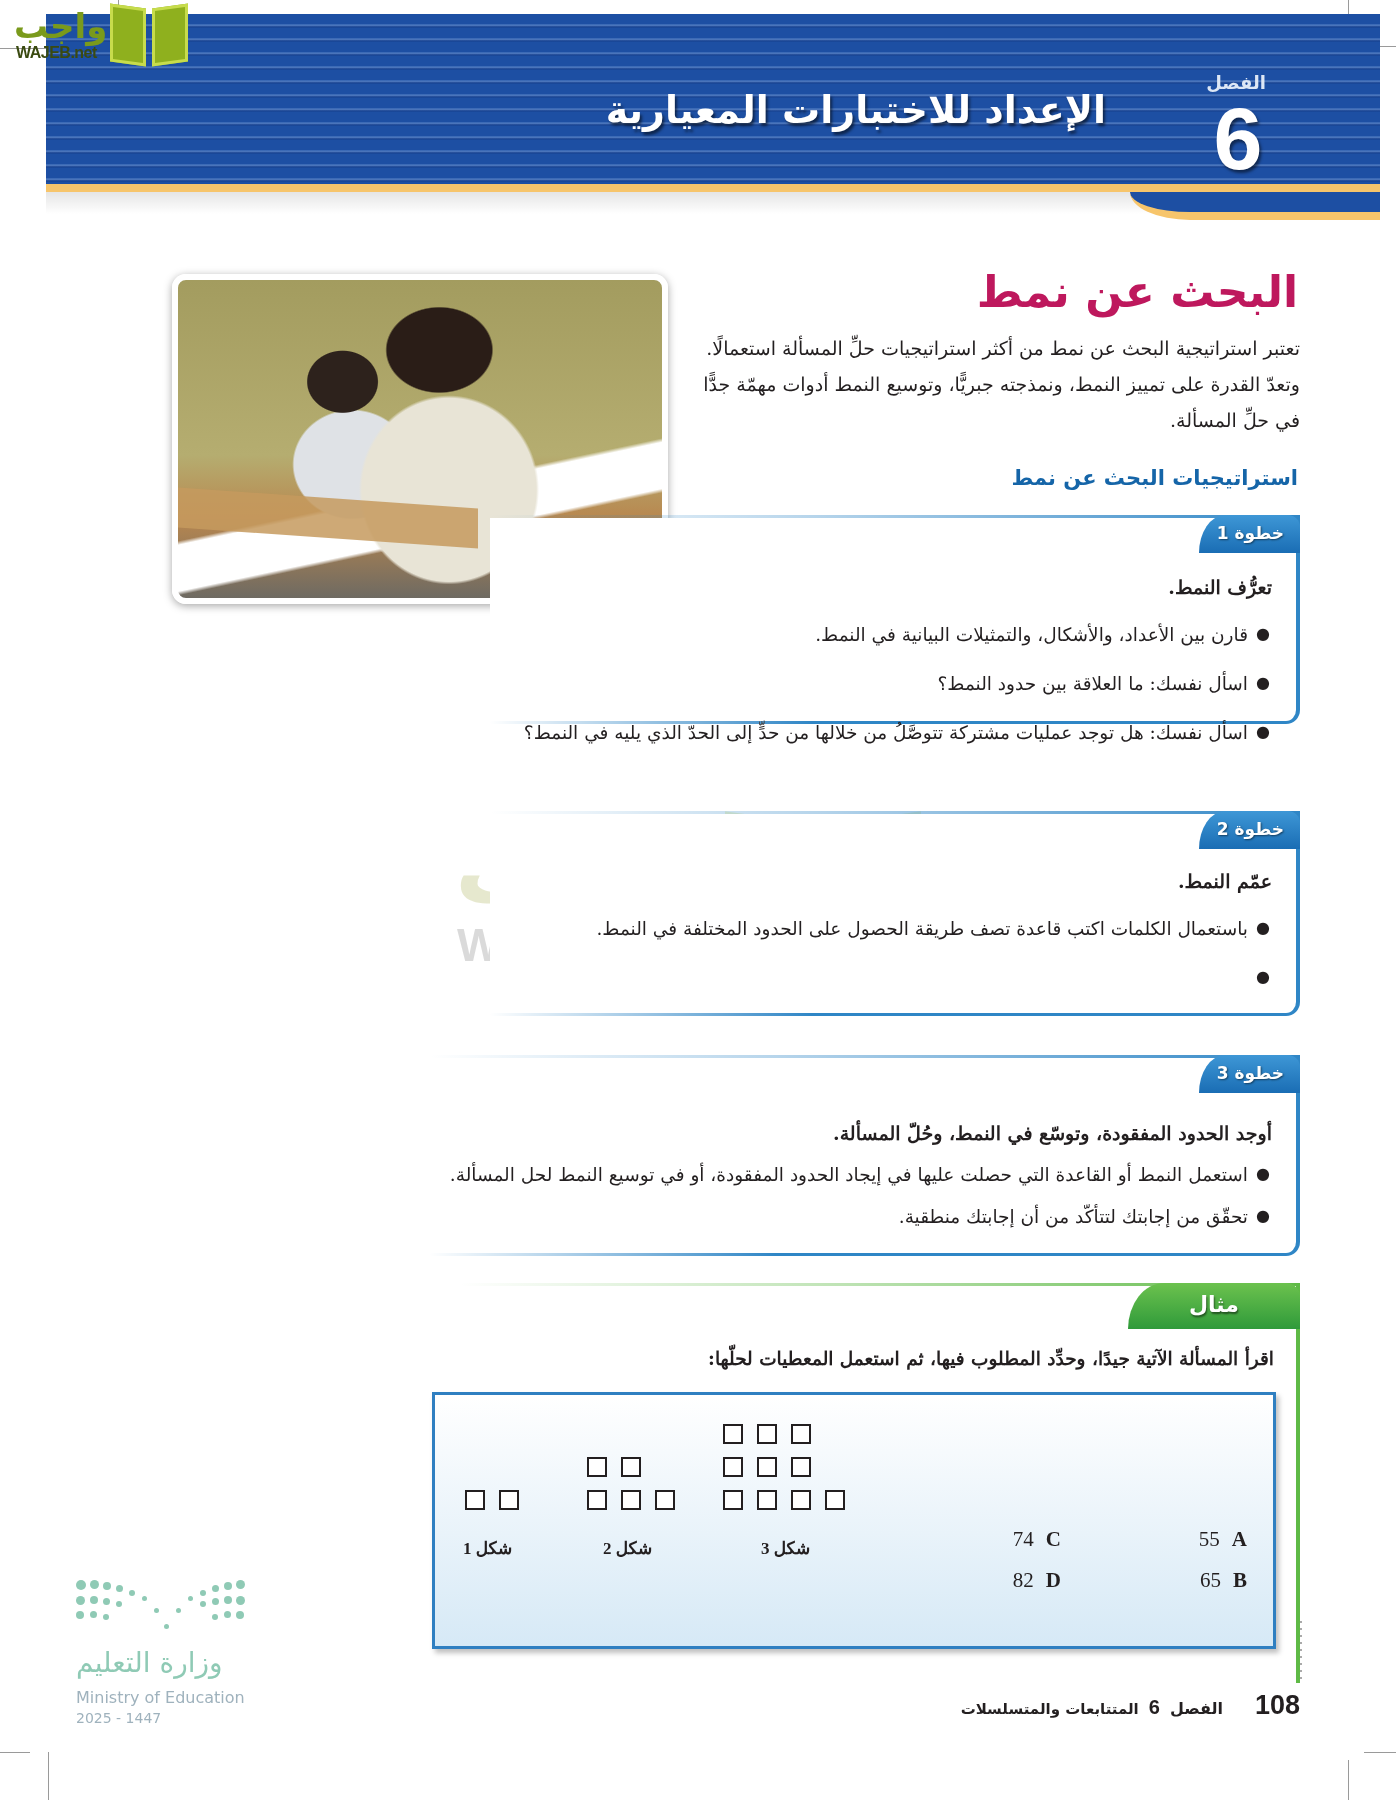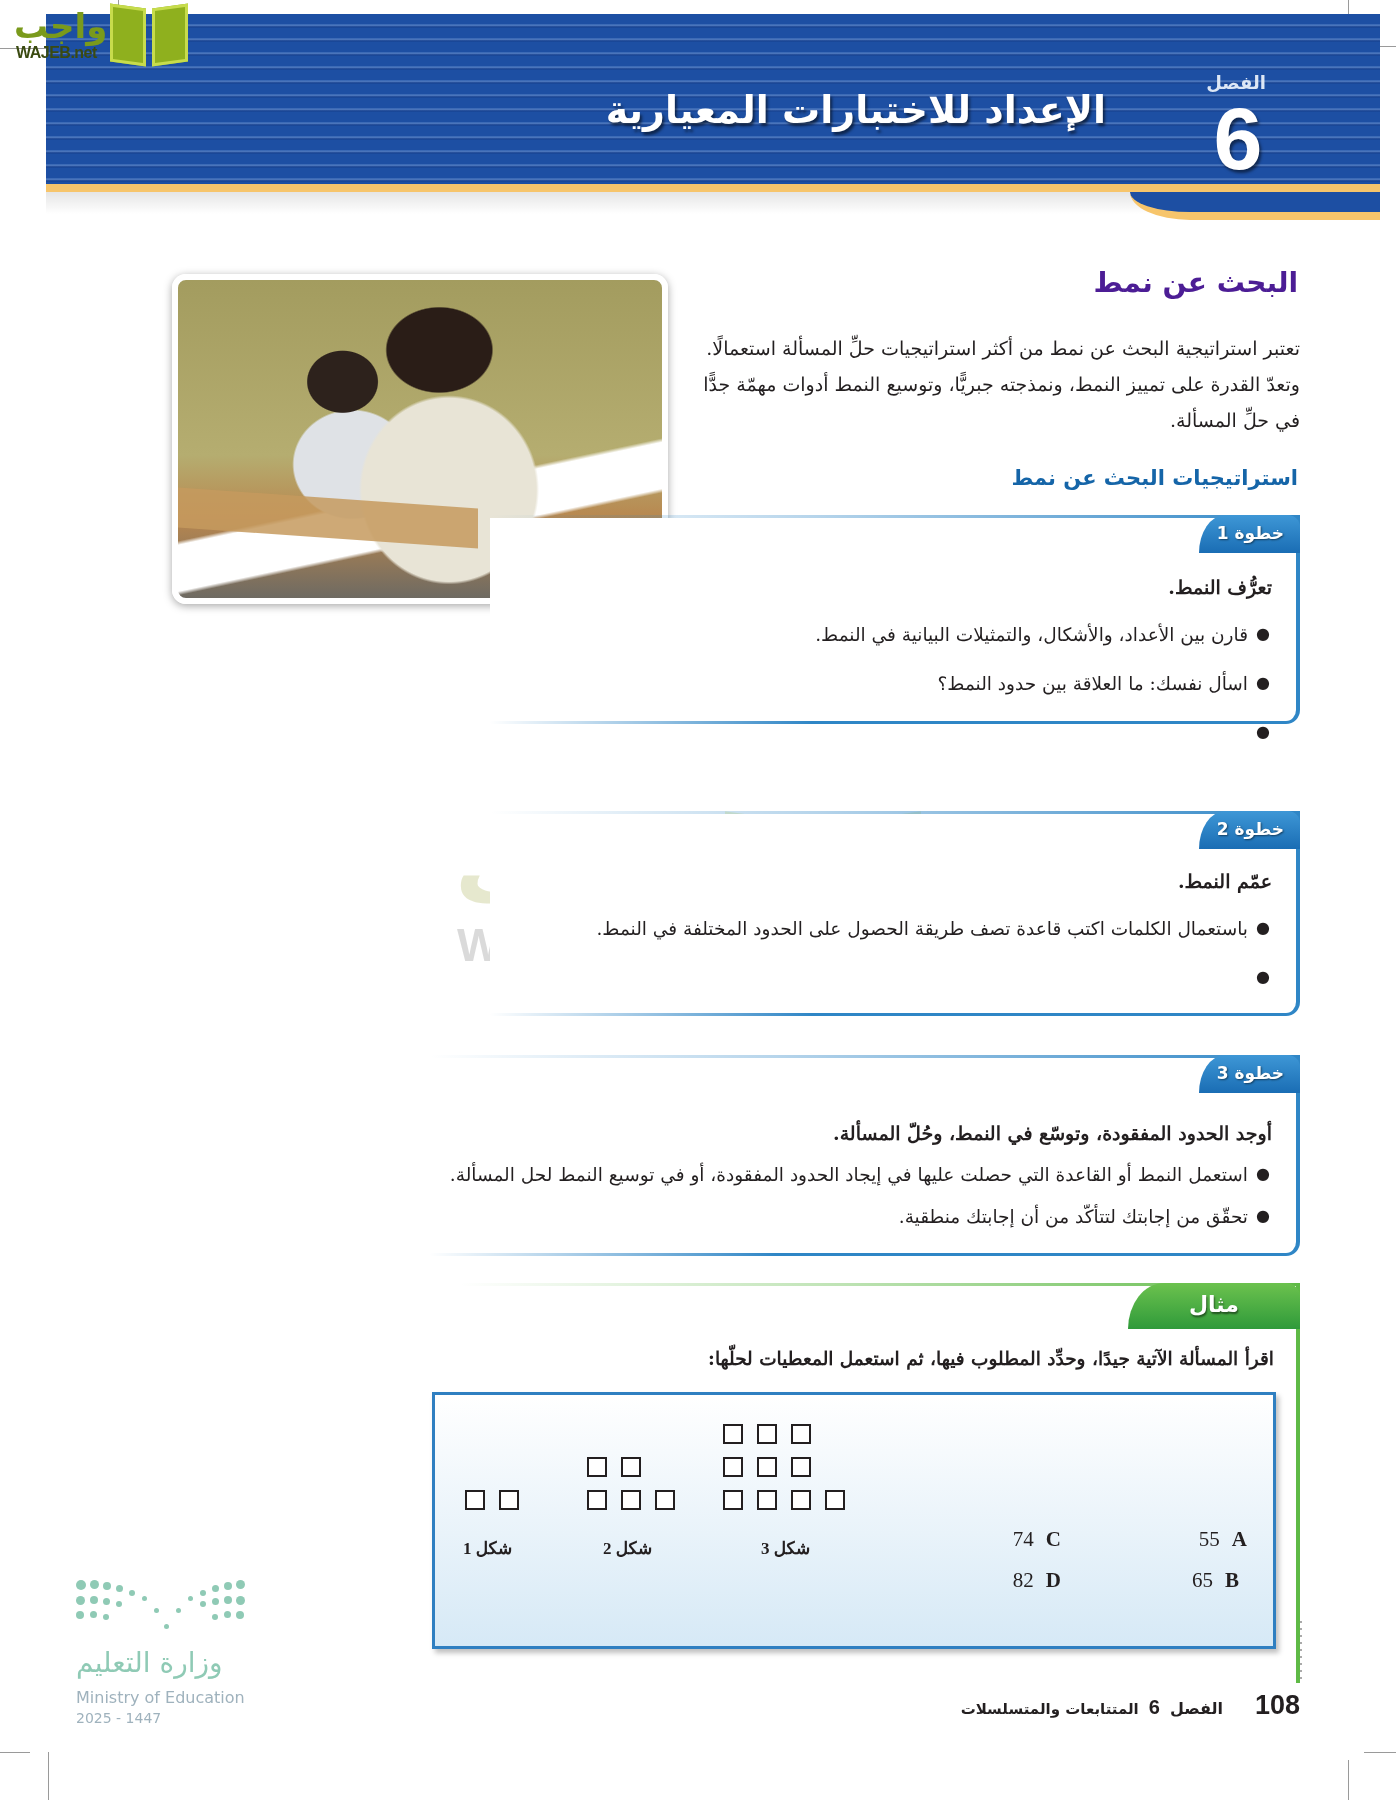--- a/index.html
+++ b/index.html
@@ -43,21 +43,21 @@
   .wajeb-logo { position: absolute; left: 6px; top: 4px; width: 186px; height: 64px; }
   .wajeb-ar { position: absolute; left: 8px; top: 2px; font-size: 34px; font-weight: bold; color: #7a9a1c; font-family: "DejaVu Sans", sans-serif; }
   .wajeb-en { position: absolute; left: 10px; top: 40px; font-size: 16px; font-weight: bold; color: #3a4a10; font-family: "Liberation Sans", sans-serif; letter-spacing: -0.5px; }
   .book-left, .book-right { position: absolute; top: 2px; width: 36px; height: 58px; background: #8fb01e; border: 3px solid #c7dc4c; }
   .book-left { left: 104px; transform: skewY(8deg); }
   .book-right { left: 146px; transform: skewY(-8deg); }
 
   
   .section-title {
     position: absolute; right: 98px; top: 266px; direction: rtl;
-    color: #4c1d95; font-weight: bold; font-size: 28px;
+    color: #be185d; font-weight: bold; font-size: 44px;
   }
   .intro {
     position: absolute; right: 96px; top: 330px; width: 600px; direction: rtl; text-align: right;
     font-family: "DejaVu Serif", serif; font-size: 19px; line-height: 36px; color: #231f20;
   }
   .subheading {
     position: absolute; right: 98px; top: 466px; direction: rtl;
     color: #1565a8; font-weight: bold; font-size: 21px;
   }
 
@@ -202,21 +202,21 @@
 <div class="section-title">البحث عن نمط</div>
 <p class="intro">تعتبر استراتيجية البحث عن نمط من أكثر استراتيجيات حلِّ المسألة استعمالًا. وتعدّ القدرة على تمييز النمط، ونمذجته جبريًّا، وتوسيع النمط أدوات مهمّة جدًّا في حلِّ المسألة.</p>
 <div class="subheading">استراتيجيات البحث عن نمط</div>
 
 <div class="step-box" style="top:518px; width:810px; height:206px;">
   <div class="step-tab">خطوة 1</div>
   <div class="step-heading" style="top:58px;">تعرُّف النمط.</div>
   <ul class="bullets" style="top:106px;">
     <li style="height:49px;"><span class="dot">●</span><span>قارن بين الأعداد، والأشكال، والتمثيلات البيانية في النمط.</span></li>
     <li style="height:49px;"><span class="dot">●</span><span>اسأل نفسك: ما العلاقة بين حدود النمط؟</span></li>
-    <li style="height:49px;"><span class="dot">●</span></li>
+    <li style="height:49px;"><span class="dot">●</span><span>اسأل نفسك: هل توجد عمليات مشتركة تتوصَّلُ من خلالها من حدٍّ إلى الحدّ الذي يليه في النمط؟</span></li>
   </ul>
 </div>
 
 <div class="watermark">
   <span class="wm-book-l"></span>
   <span class="wm-book-r"></span>
   <span class="wm-ar">واجب</span>
   <span class="wm-en">WAJEB.net</span>
 </div>
 
@@ -242,21 +242,21 @@
   <div class="example-tab">مثال</div>
   <div class="example-dots"></div>
 </div>
 <div class="example-instruction">اقرأ المسألة الآتية جيدًا، وحدِّد المطلوب فيها، ثم استعمل المعطيات لحلّها:</div>
 
 <div class="problem-box">
 
   <div class="choice" style="right:26px; top:132px;">
     <span class="num">55</span><span class="letter">A</span>
   </div>
-  <div class="choice" style="right:34px; top:173px;">
+  <div class="choice" style="right:26px; top:173px;">
     <span class="num">65</span><span class="letter">B</span>
   </div>
   <div class="choice" style="right:212px; top:132px;">
     <span class="num">74</span><span class="letter">C</span>
   </div>
   <div class="choice" style="right:212px; top:173px;">
     <span class="num">82</span><span class="letter">D</span>
   </div>
 
   <div>

